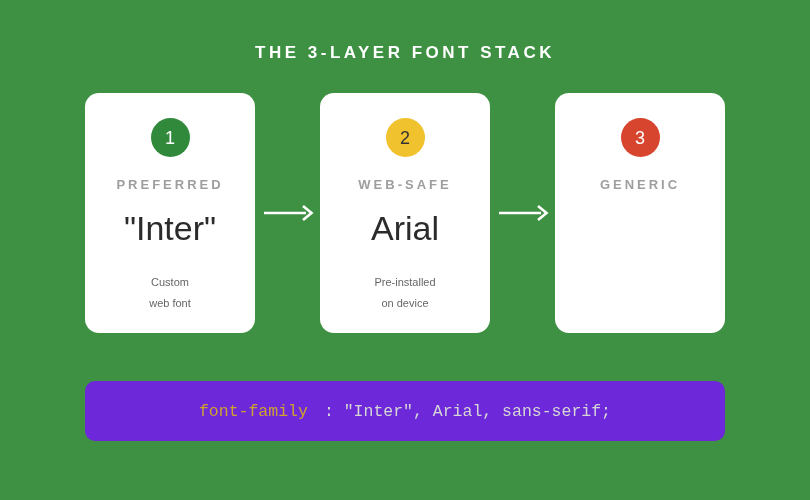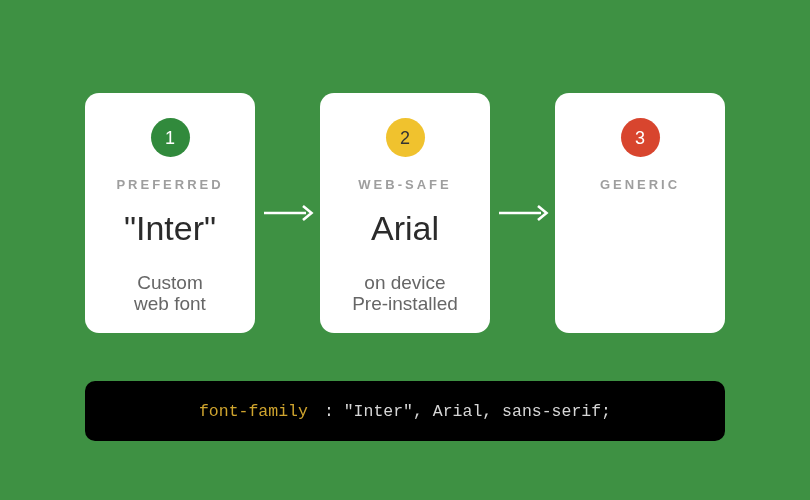--- a/index.html
+++ b/index.html
@@ -69,21 +69,21 @@
   .card-font-name {
     margin-top: 18px;
     font-size: 34px;
     line-height: 36px;
     color: #2b2b2b;
     font-weight: 400;
   }
 
   .card-desc {
     margin-top: 26px;
-    font-size: 19px;
+    font-size: 11px;
     line-height: 21px;
     color: #666666;
     text-align: center;
   }
 
   .arrow-cell {
     flex: 1;
     display: flex;
     align-items: center;
     justify-content: center;
@@ -106,20 +106,21 @@
   }
 
   .code-property { color: #cfa42e; }
   .code-rest { color: #d6d6d6; }
 </style>
 </head>
 <body>
 
 <div class="canvas" style="background-color: rgb(62, 145, 67);">
 
+  <div class="title">THE 3-LAYER FONT STACK</div>
 
   <div class="cards-row">
 
     <div class="card">
       <div class="badge" style="background-color: rgb(49, 138, 60);">
         <span style="color: rgb(255, 255, 255);">1</span>
       </div>
       <div class="card-label">PREFERRED</div>
       <div class="card-font-name">"Inter"</div>
       <div class="card-desc">
@@ -135,38 +136,38 @@
       </svg>
     </div>
 
     <div class="card">
       <div class="badge" style="background-color: rgb(240, 194, 46);">
         <span style="color: rgb(51, 51, 51);">2</span>
       </div>
       <div class="card-label">WEB-SAFE</div>
       <div class="card-font-name">Arial</div>
       <div class="card-desc">
+        <div>Pre-installed</div>
         <div>on device</div>
-        <div>Pre-installed</div>
       </div>
     </div>
 
     <div class="arrow-cell">
       <svg width="52" height="18" viewBox="0 0 52 18">
         <line x1="2" y1="9" x2="44" y2="9" stroke="#ffffff" stroke-width="2.6"></line>
         <path d="M41 2 L49.5 9 L41 16" fill="none" stroke="#ffffff" stroke-width="2.6"></path>
       </svg>
     </div>
 
     <div class="card">
       <div class="badge" style="background-color: rgb(216, 69, 46);">
         <span style="color: rgb(255, 255, 255);">3</span>
       </div>
       <div class="card-label">GENERIC</div>
     </div>
 
   </div>
 
-  <div class="code-block" style="background-color: #000000; gap: 16px;">
+  <div class="code-block" style="background-color: #6d28d9; gap: 16px;">
     <span class="code-property" style="color: rgb(207, 164, 46);">font-family</span><span class="code-rest" style="color: rgb(214, 214, 214);">: "Inter", Arial, sans-serif;</span>
   </div>
 
 </div>
 
 </body></html>

